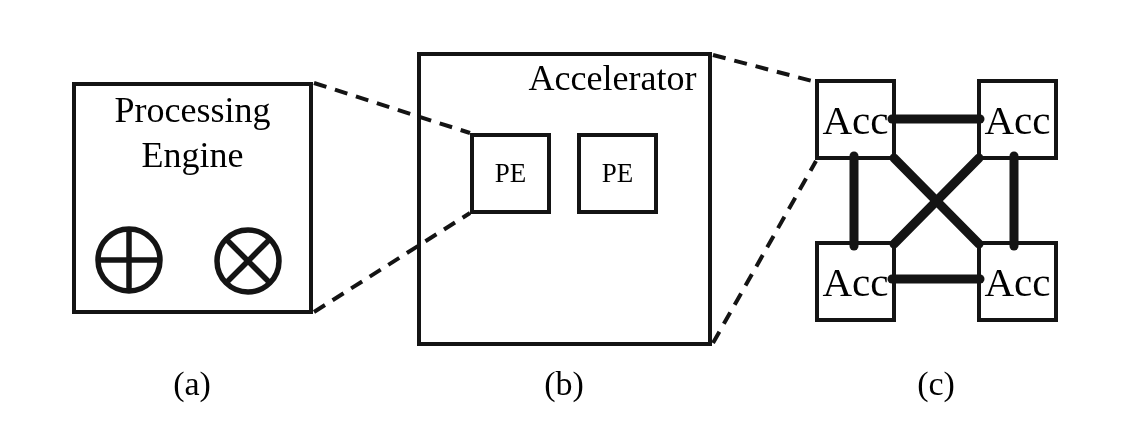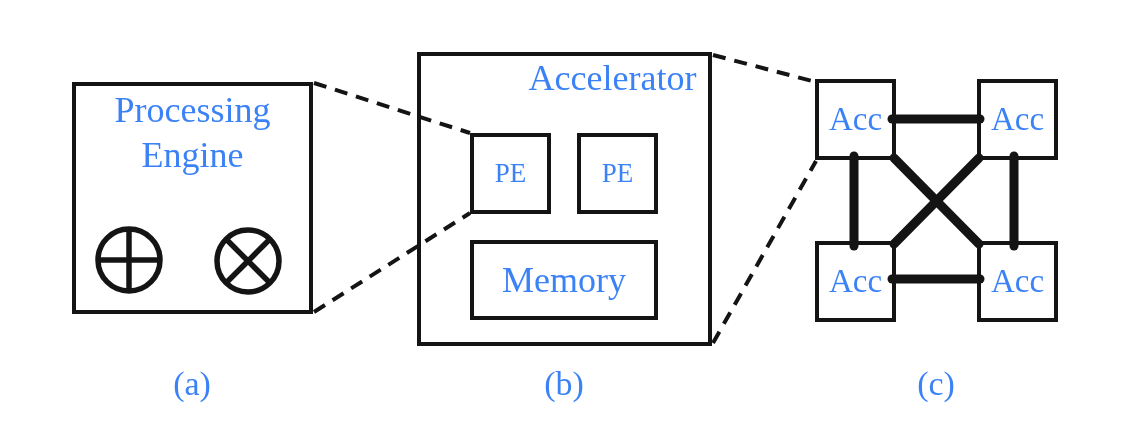--- a/index.html
+++ b/index.html
@@ -6,21 +6,21 @@
     margin: 0;
     padding: 0;
     background: #ffffff;
   }
   .canvas {
     position: relative;
     width: 1125px;
     height: 432px;
     background: #ffffff;
     font-family: "Liberation Serif", serif;
-    color: #3b82f6;
+    color: #000000;
     overflow: hidden;
   }
   .lines-layer {
     position: absolute;
     left: 0;
     top: 0;
     width: 1125px;
     height: 432px;
   }
   .box {
@@ -39,21 +39,21 @@
   .pe-1 { left: 470px; }
   .pe-2 { left: 577px; }
   .memory-box {
     left: 470px; top: 240px; width: 188px; height: 80px;
     display: flex; align-items: center; justify-content: center;
     font-size: 36px;
   }
   .acc-box {
     width: 81px; height: 81px;
     display: flex; align-items: center; justify-content: center;
-    font-size: 33px;
+    font-size: 41px;
   }
   .acc-tl { left: 815px; top: 79px; }
   .acc-tr { left: 977px; top: 79px; }
   .acc-bl { left: 815px; top: 241px; }
   .acc-br { left: 977px; top: 241px; }
   .title-a {
     position: absolute;
     left: 76px; top: 88px; width: 233px;
     text-align: center;
     font-size: 36px;
@@ -116,23 +116,20 @@
   <div class="title-a">Processing Engine</div>
 
   <div class="box box-b"></div>
   <div class="title-b">Accelerator</div>
   <div class="box pe-box pe-1">
     <span>PE</span>
   </div>
   <div class="box pe-box pe-2">
     <span>PE</span>
   </div>
-  <div class="box memory-box">
-    <span>Memory</span>
-  </div>
 
   <div class="box acc-box acc-tl">
     <span>Acc</span>
   </div>
   <div class="box acc-box acc-tr">
     <span>Acc</span>
   </div>
   <div class="box acc-box acc-bl">
     <span>Acc</span>
   </div>

